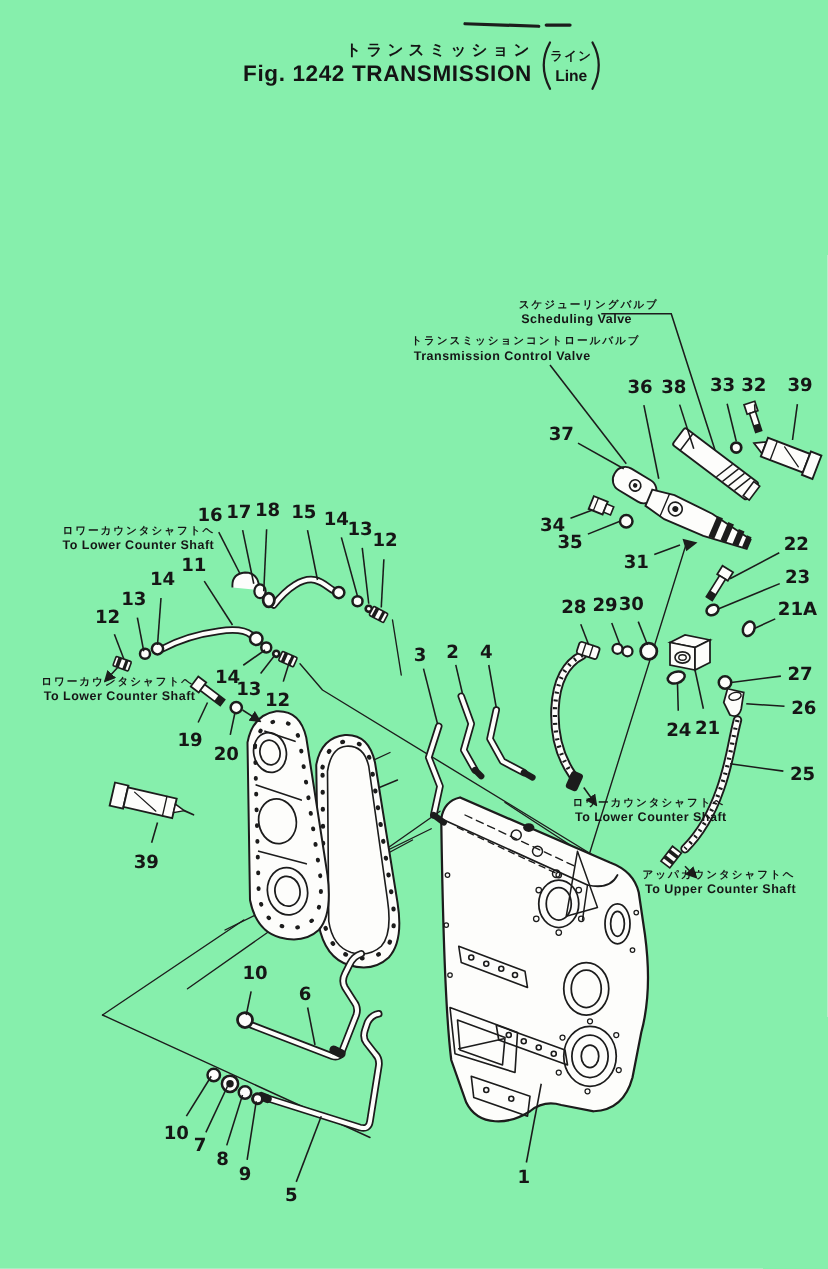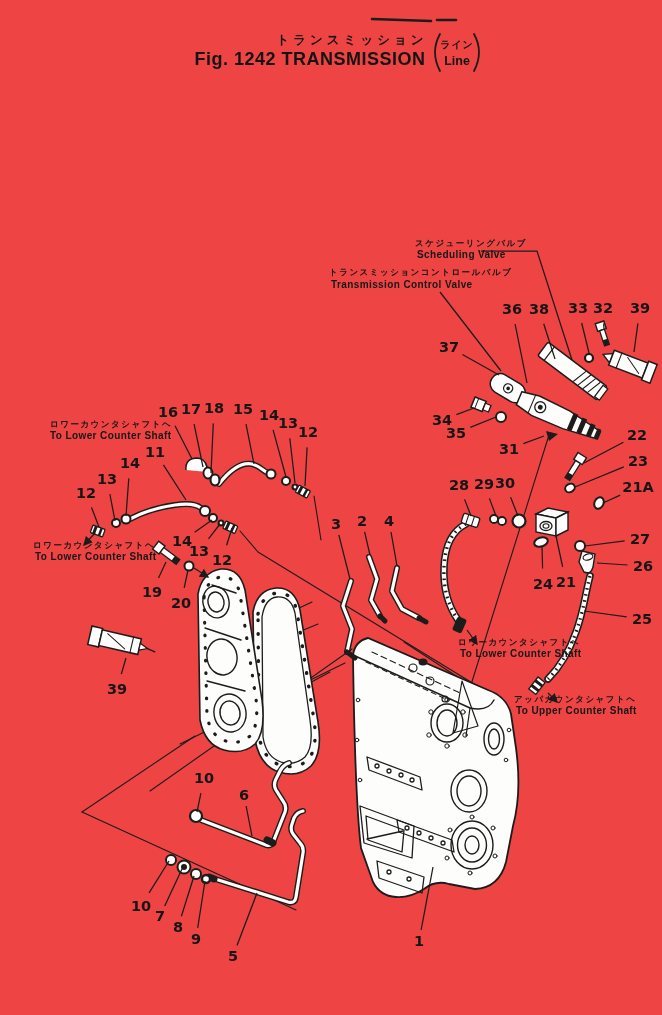--- a/index.html
+++ b/index.html
@@ -1,16 +1,16 @@
 <!DOCTYPE html>
 <html><head>
 <meta charset="utf-8">
 <style>
   html,body{margin:0;padding:0;background:#e8e8e4;}
-  #page{position:relative;width:662px;height:1015px;background:#ef4444;margin:0 auto;
+  #page{position:relative;width:662px;height:1015px;background:#86efac;margin:0 auto;
         font-family:"DejaVu Sans",sans-serif;overflow:hidden;}
   svg{display:block}
   .ink{stroke:#1c1c1c;fill:none;stroke-linecap:round;stroke-linejoin:round;}
   .fill{fill:#1c1c1c;stroke:none;}
   .wfill{fill:#fdfdfb;stroke:#1c1c1c;}
   .num{font:700 14.5px "DejaVu Sans",sans-serif;fill:#161616;text-anchor:middle;}
   .jp{font:700 8.5px "DejaVu Sans",sans-serif;fill:#161616;letter-spacing:1.5px;}
   .en{font:700 10px "Liberation Sans",sans-serif;fill:#161616;letter-spacing:.4px;}
   .leader{stroke:#1c1c1c;stroke-width:1.25;fill:none;}
   .title-jp{font:700 12.5px "DejaVu Sans",sans-serif;fill:#141414;letter-spacing:4px;text-anchor:middle;}

